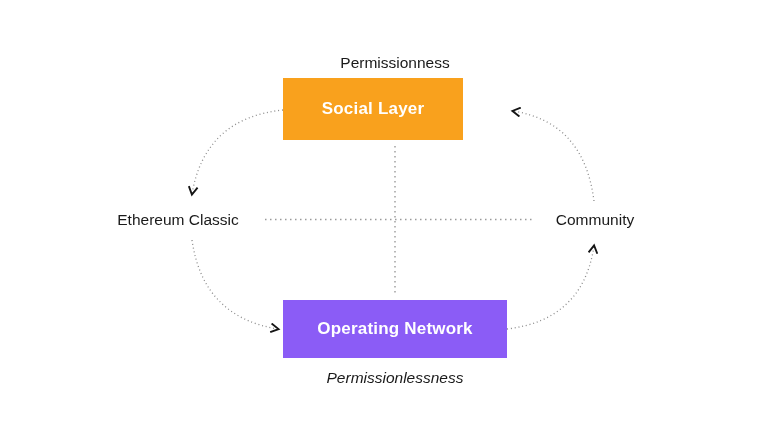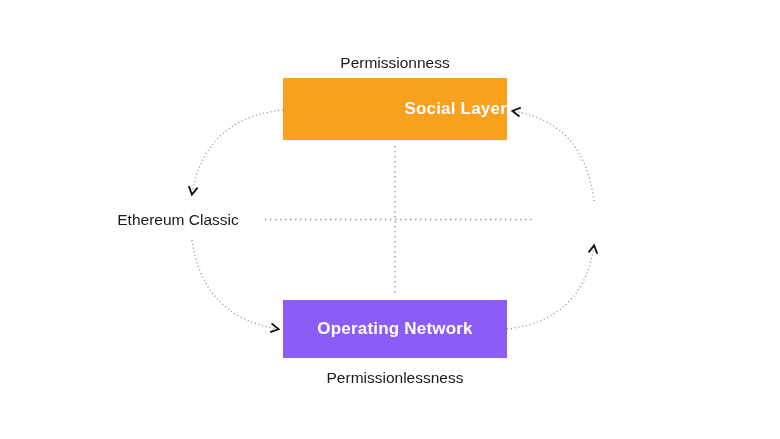--- a/index.html
+++ b/index.html
@@ -45,24 +45,24 @@
     align-items: center;
     justify-content: center;
   }
   .node-label {
     color: #ffffff;
     font-weight: bold;
     font-size: 17px;
     letter-spacing: 0.2px;
     white-space: nowrap;
   }
-  .node-social   { left: 283px; top: 78px;  width: 224px; height: 62px; justify-content: flex-end; }
+  .node-social   { left: 283px; top: 78px;  width: 180px; height: 62px; }
   .node-network  { left: 283px; top: 300px; width: 224px; height: 58px; }
   .label-top     { left: 395px; top: 63px;  }
-  .label-bottom  { left: 395px; top: 378px; }
+  .label-bottom  { left: 395px; top: 378px; font-style: italic; }
   .label-left    { left: 178px; top: 220px; }
   .label-right   { left: 595px; top: 220px; }
 </style>
 </head>
 <body>
 
 <div class="canvas">
 
   <svg class="arrows-svg" viewBox="0 0 780 439">
     <defs>
@@ -76,20 +76,21 @@
 
     <path class="flow" d="M 283 110 Q 205 118 192 194" marker-end="url(#arrowV)" style="stroke: rgb(140, 140, 140);"></path>
     <path class="flow" d="M 192 240 Q 203 317 278 329" marker-end="url(#arrowV)" style="stroke: rgb(140, 140, 140);"></path>
     <path class="flow" d="M 507 329 Q 583 320 594 246" marker-end="url(#arrowV)" style="stroke: rgb(140, 140, 140);"></path>
     <path class="flow" d="M 594 201 Q 584 122 513 111" marker-end="url(#arrowV)" style="stroke: rgb(140, 140, 140);"></path>
   </svg>
 
   <div class="qlabel label-top">Permissionness</div>
   <div class="qlabel label-bottom">Permissionlessness</div>
   <div class="qlabel label-left">Ethereum Classic</div>
+  <div class="qlabel label-right">Community</div>
 
   <div class="node node-social" style="background-color: rgb(249, 161, 29);">
     <span class="node-label">Social Layer</span>
   </div>
   <div class="node node-network" style="background-color: #8b5cf6;">
     <span class="node-label">Operating Network</span>
   </div>
 
 </div>
 

